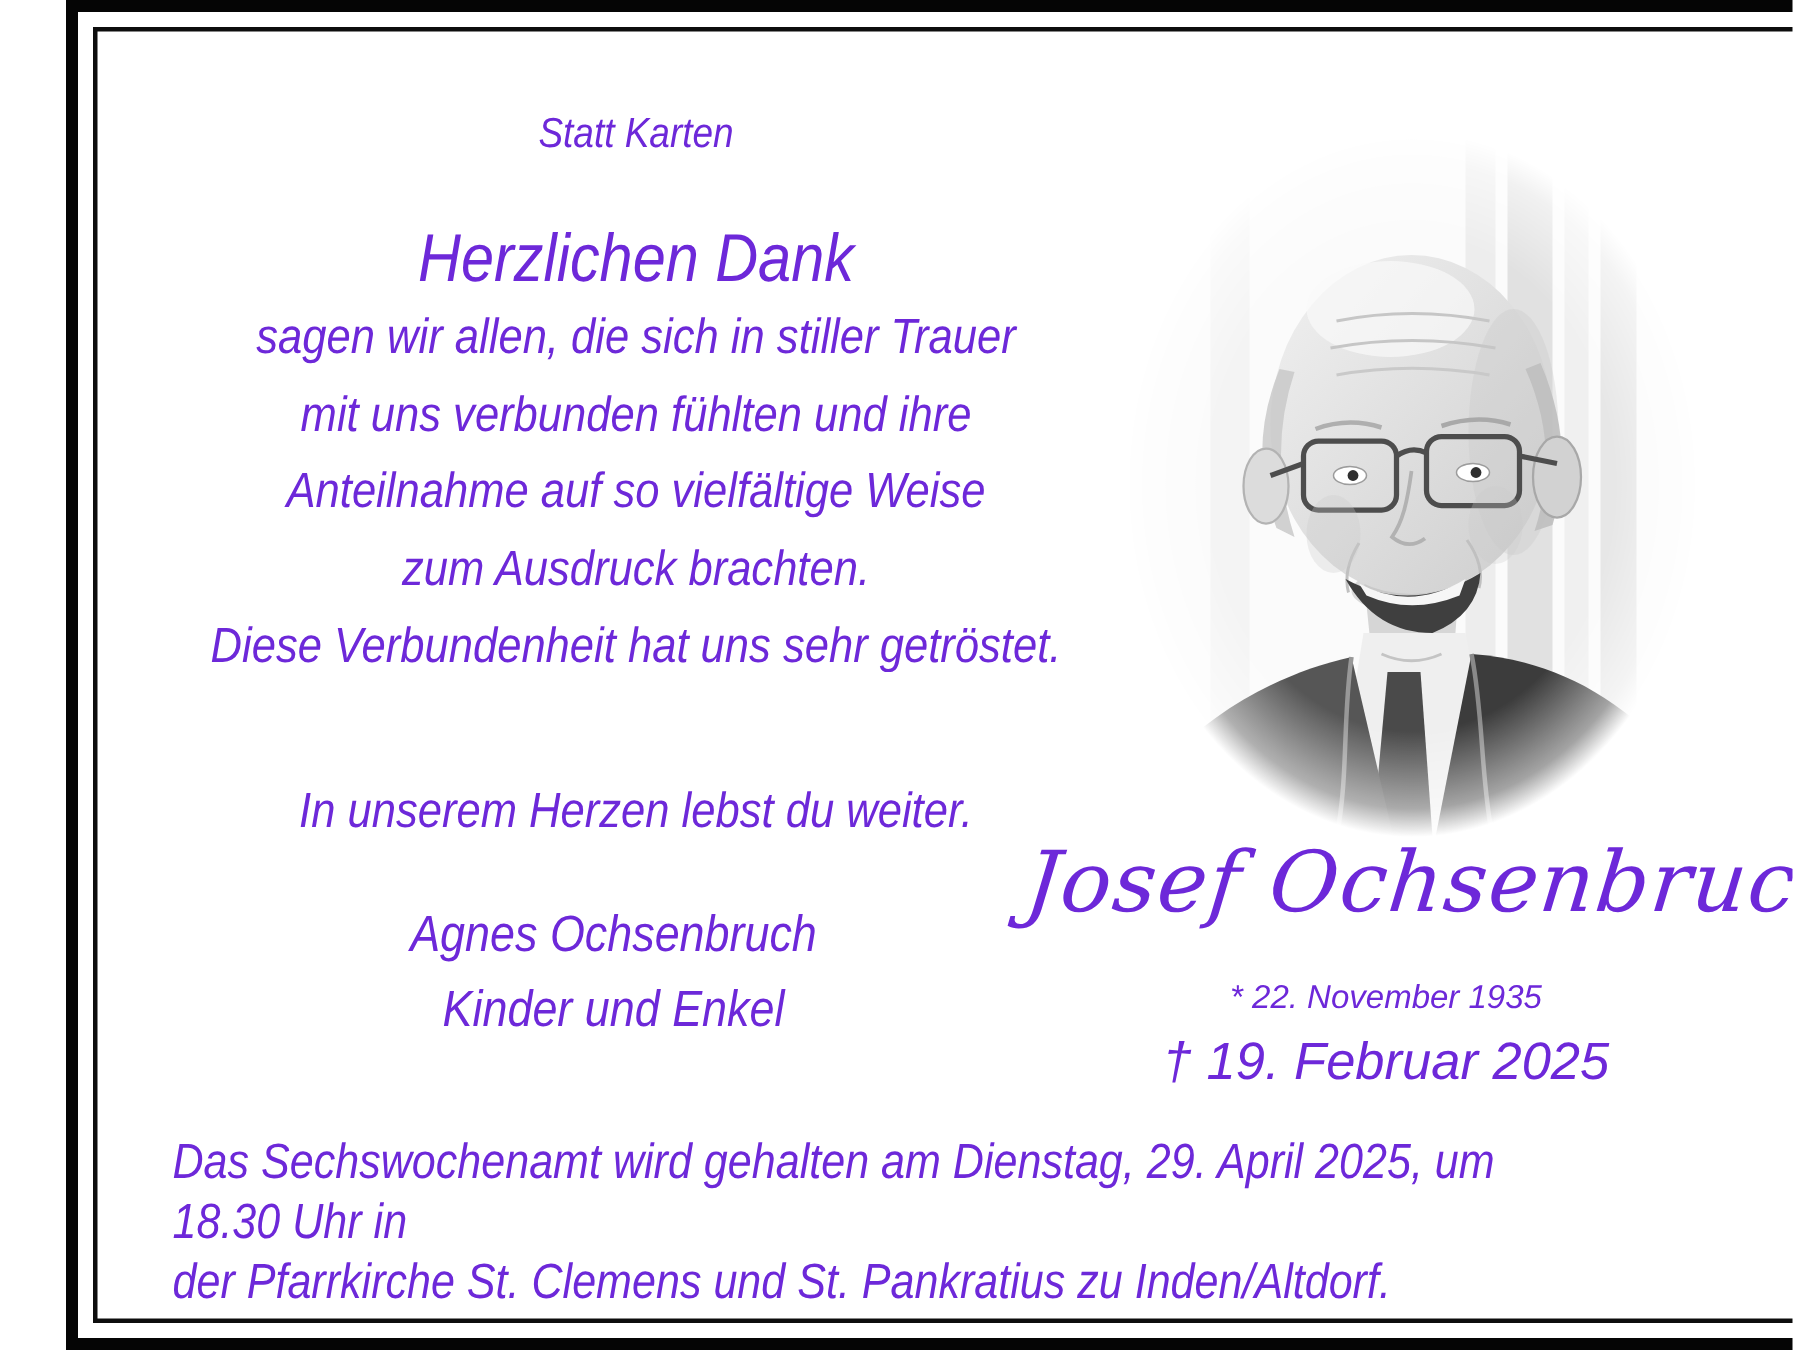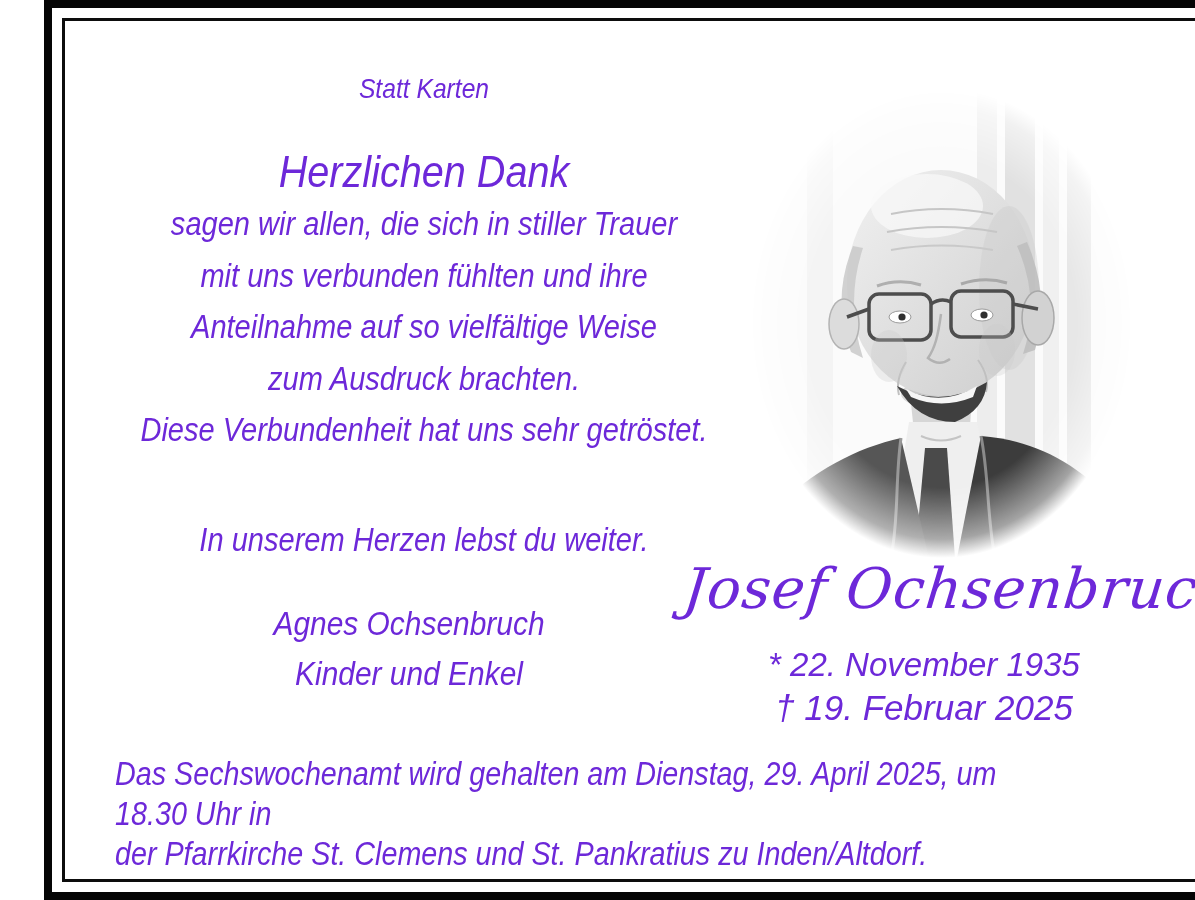--- a/index.html
+++ b/index.html
@@ -50,21 +50,21 @@
     font-style:italic;
     font-size:56px;line-height:86px;
     letter-spacing:1px;
     text-align:center;
     transform:skewX(-6deg);
     transform-origin:50% 50%;
     white-space:nowrap;
   }
   .birth-date{
     left:660px;top:645px;width:440px;height:40px;
-    font-size:33px;line-height:40px;text-align:center;
+    font-size:22px;line-height:40px;text-align:center;
   }
   .death-date{
     left:660px;top:688px;width:440px;height:40px;
     font-size:35px;line-height:40px;text-align:center;
   }
   .service{
     left:71px;top:754px;width:1075px;
     font-size:33px;line-height:40px;text-align:left;
   }
 </style>

